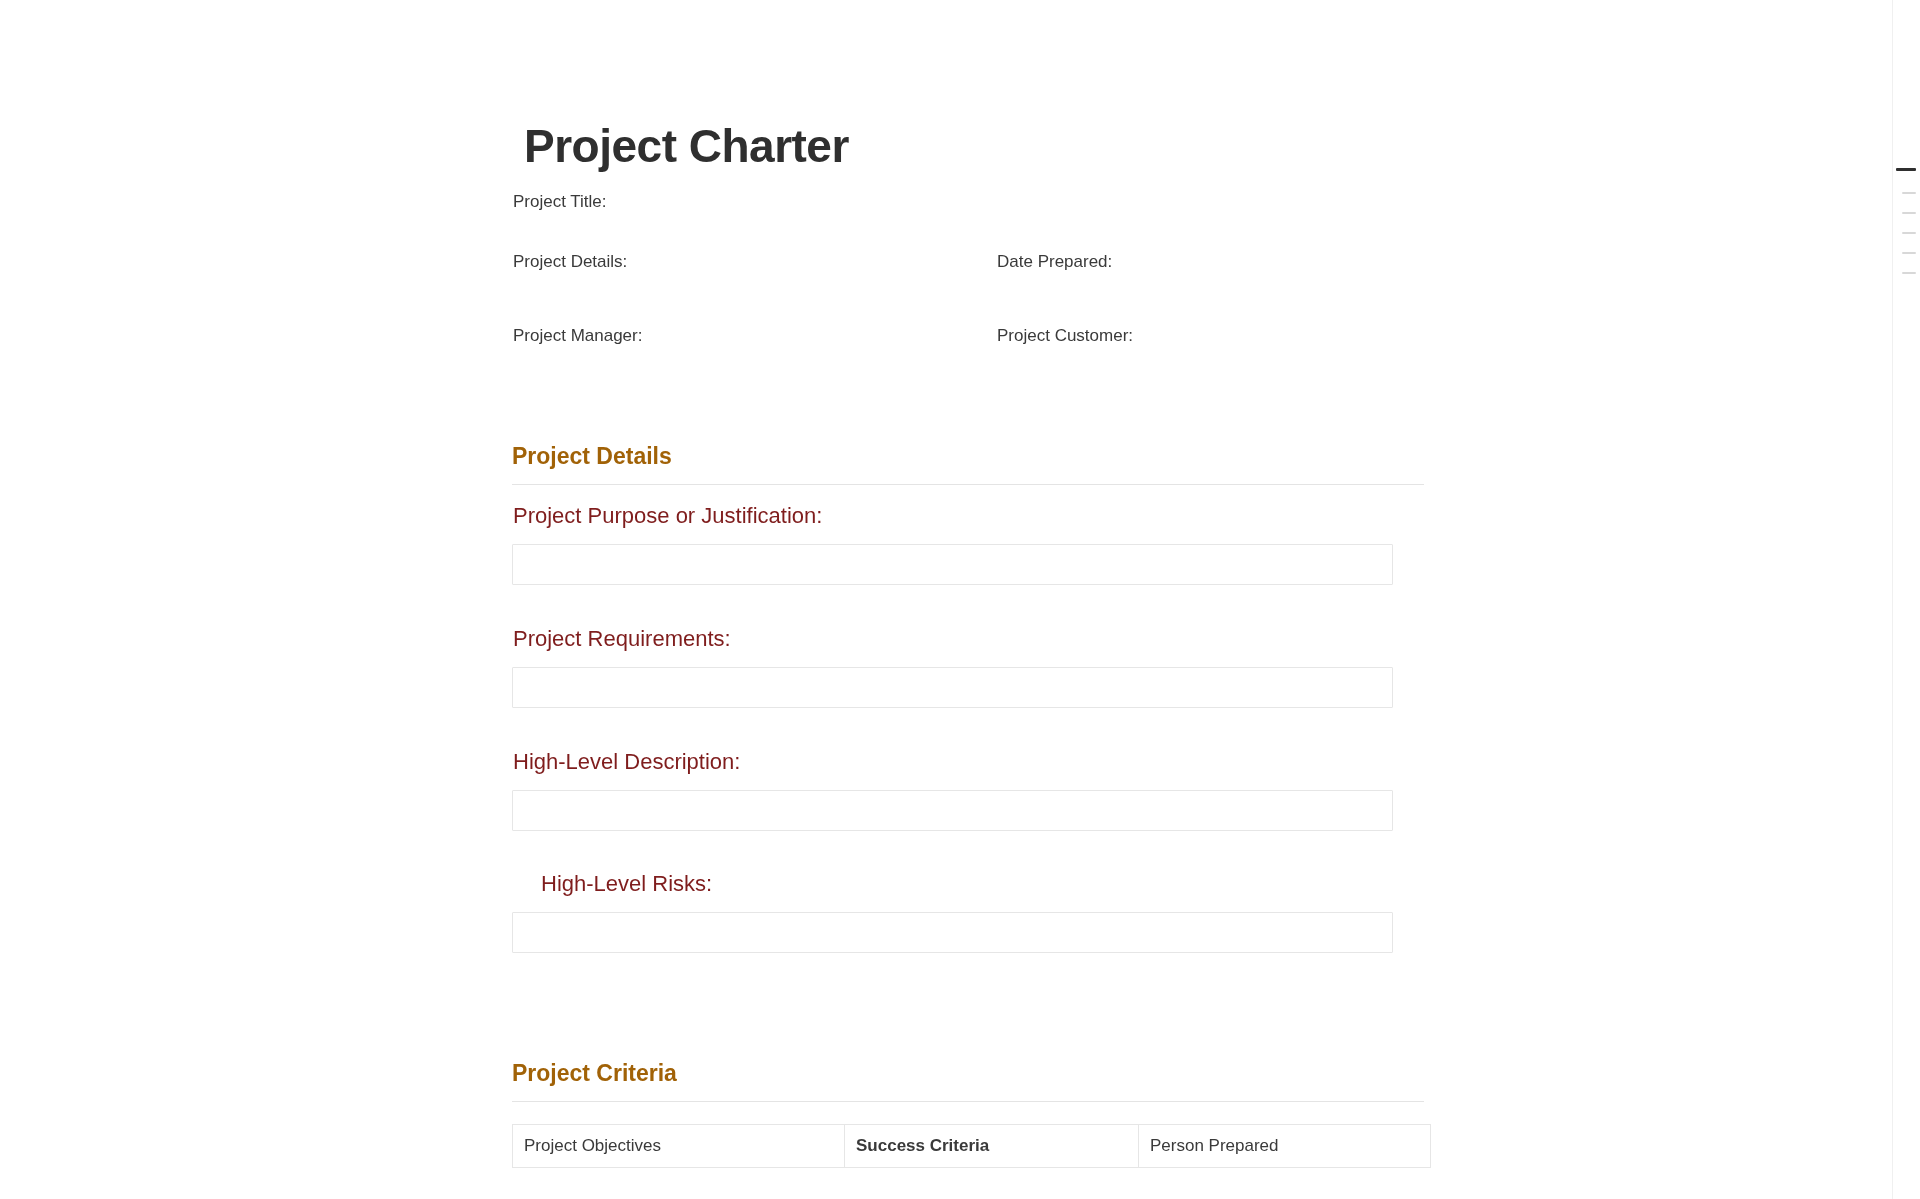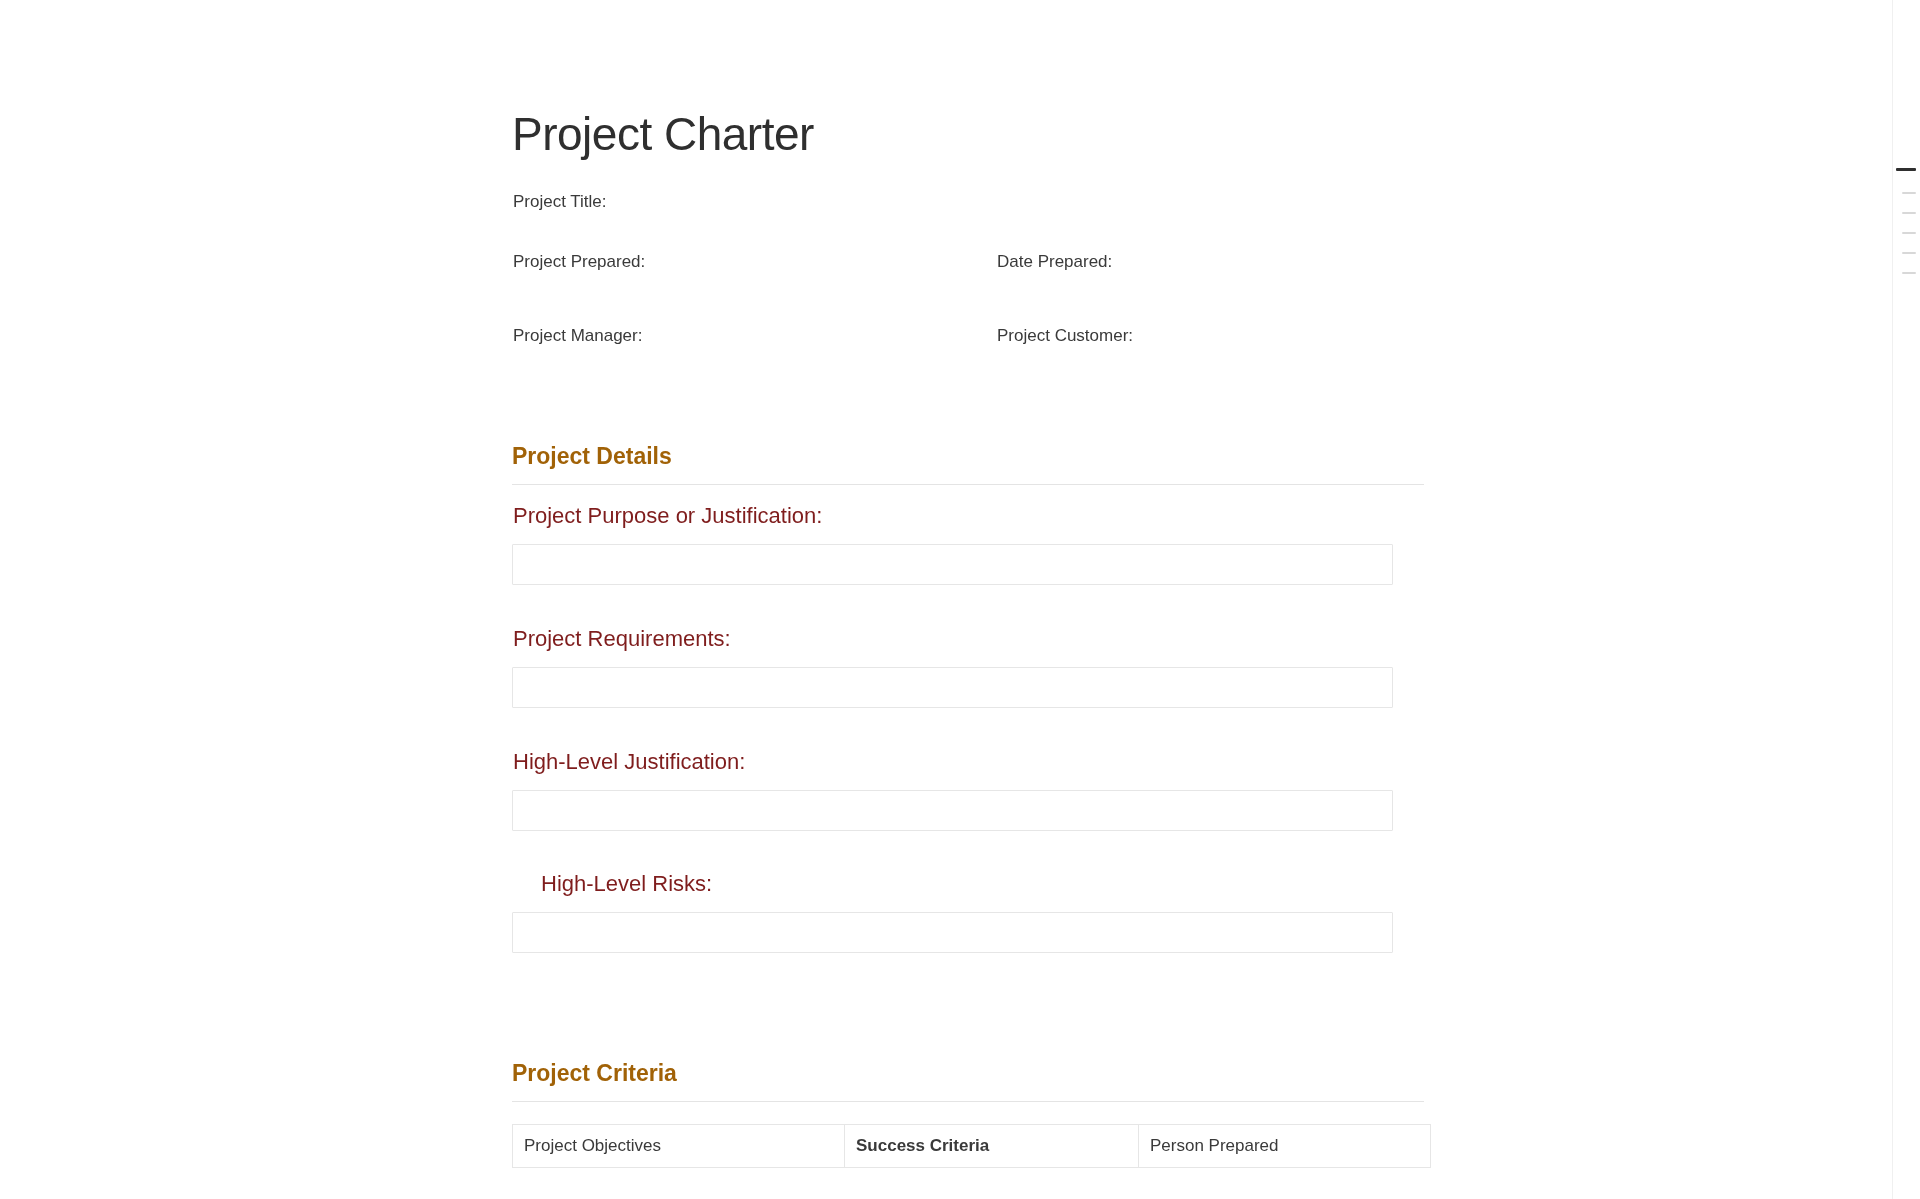--- a/index.html
+++ b/index.html
@@ -20,23 +20,23 @@
   }
   .doc {
     position: absolute;
     left: 512px;
     top: 0;
     width: 920px;
   }
   h1.doc-title {
     font-size: 46px;
     line-height: 1.2;
-    font-weight: normal;
+    font-weight: bold;
     color: #2f2f2f;
-    margin: 0;
+    margin: 12px;
     padding: 0;
     position: absolute;
     left: 0;
     top: 107px;
     letter-spacing: -0.5px;
   }
   .field-label {
     font-size: 17px;
     color: #3a3a3a;
     position: absolute;
@@ -140,35 +140,35 @@
 </head>
 <body>
 
 <div id="page">
 
   <div class="doc">
 
     <h1 class="doc-title">Project Charter</h1>
 
     <div class="field-label fl-title">Project Title:</div>
-    <div class="field-label fl-sponsor">Project Prepared:</div>
+    <div class="field-label fl-sponsor">Project Details:</div>
     <div class="field-label fl-dateprep">Date Prepared:</div>
     <div class="field-label fl-manager">Project Manager:</div>
     <div class="field-label fl-customer">Project Customer:</div>
 
     <h2 class="section-title st-details">Project Details</h2>
     <div class="section-rule sr-details"></div>
 
     <div class="sub-label sl-purpose">Project Purpose or Justification:</div>
     <div class="input-box ib-purpose"></div>
 
     <div class="sub-label sl-desc">Project Requirements:</div>
     <div class="input-box ib-desc"></div>
 
-    <div class="sub-label sl-req">High-Level Justification:</div>
+    <div class="sub-label sl-req">High-Level Description:</div>
     <div class="input-box ib-req"></div>
 
     <div class="sub-label sl-risk">High-Level Risks:</div>
     <div class="input-box ib-risk"></div>
 
     <h2 class="section-title st-criteria">Project Criteria</h2>
     <div class="section-rule sr-criteria"></div>
 
     <table class="criteria-table">
       <thead>

